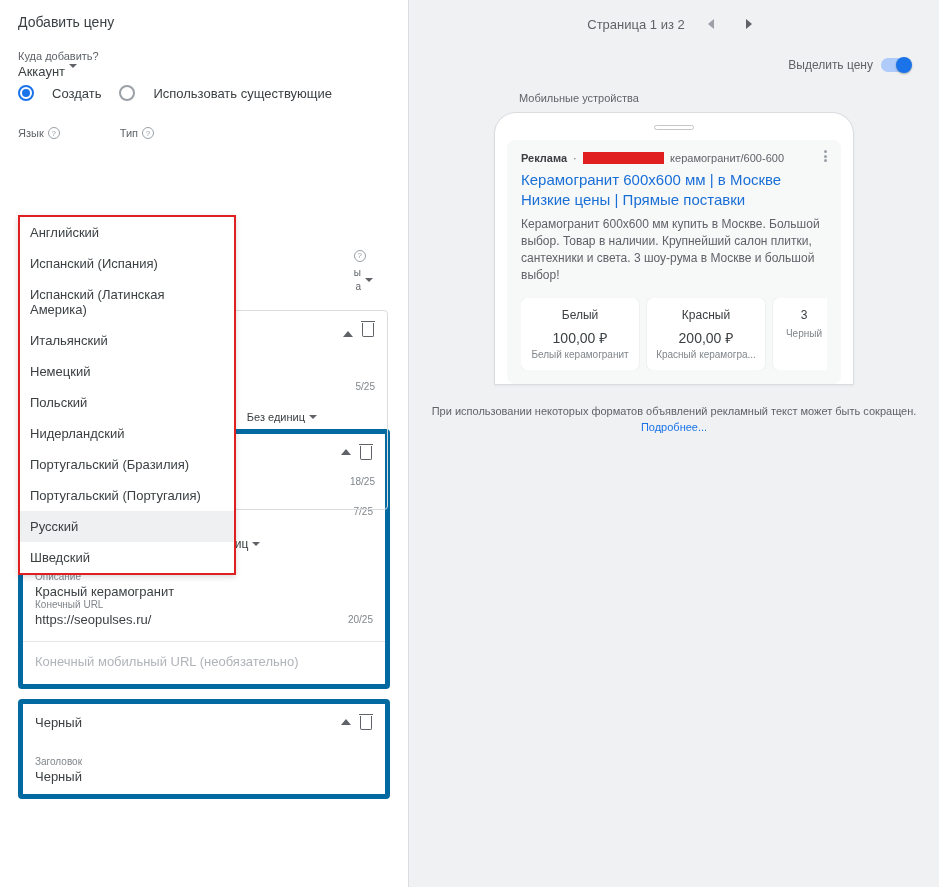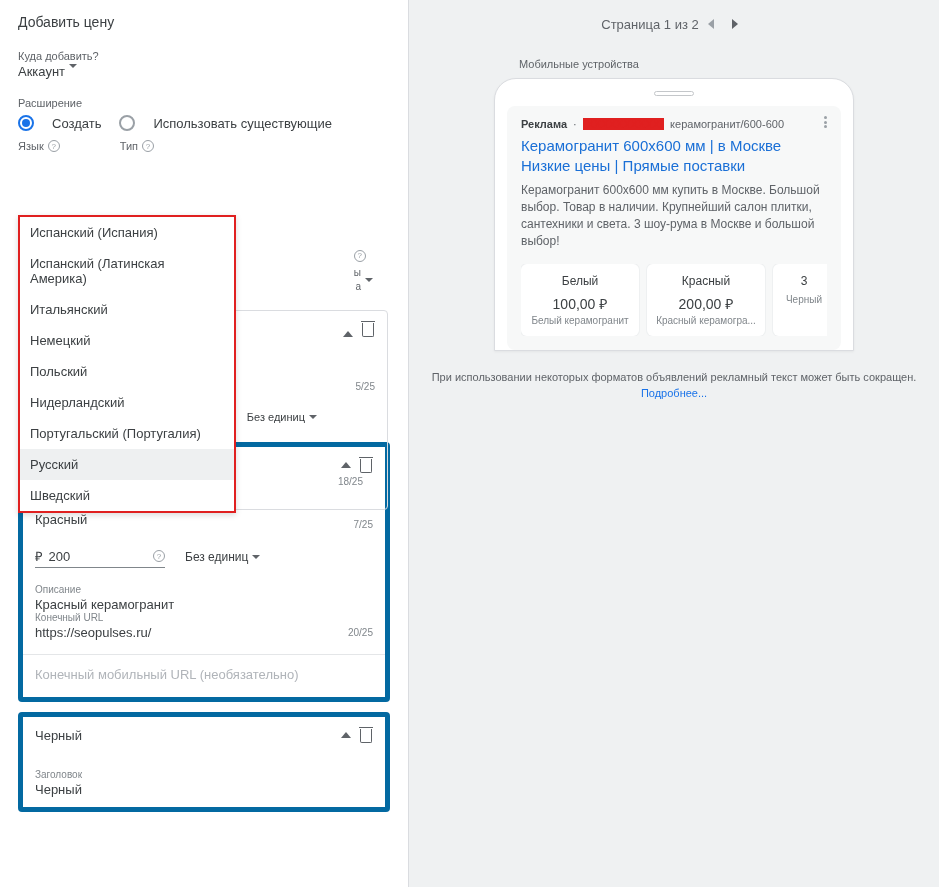--- a/index.html
+++ b/index.html
@@ -9,21 +9,21 @@
   .lp-body{flex:1;overflow:hidden;padding:0 18px 18px;position:relative}
   .field-label{font-size:11px;color:#5f6368;margin-top:10px}
   .account-sel{display:inline-flex;gap:4px;font-size:13px;color:#3c4043;margin-top:2px;cursor:pointer}
   .caret-down{border-left:4px solid transparent;border-right:4px solid transparent;border-top:4px solid #5f6368}
   .ext-label{font-size:11px;color:#5f6368;margin-top:18px}
   .radio-row{display:flex;gap:18px;margin-top:6px;align-items:center}
   .radio{display:flex;align-items:center;gap:18px;font-size:13px;color:#3c4043;cursor:pointer}
   .radio-outer{width:16px;height:16px;border:2px solid #9aa0a6;border-radius:50%;display:flex;align-items:center;justify-content:center}
   .radio-outer.checked{border-color:#1a73e8}
   .radio-inner{width:8px;height:8px;border-radius:50%;background:#1a73e8}
-  .lang-type-row{display:flex;gap:60px;margin-top:9px}
+  .lang-type-row{display:flex;gap:60px;margin-top:26px}
   .lt-item{display:flex;align-items:center;gap:4px;font-size:11px;color:#5f6368}
   .help{width:12px;height:12px;border:1px solid #9aa0a6;border-radius:50%;font-size:8px;color:#9aa0a6;display:flex;align-items:center;justify-content:center}
   .rhs-stub{position:absolute;right:35px;top:210px;font-size:10px;color:#5f6368;text-align:right;line-height:14px}
   .card{border:5px solid #0369a1;border-radius:4px;margin-top:10px;padding:10px 12px;position:relative}
   .card-head{display:flex;align-items:center;justify-content:space-between;font-size:13px}
   .card-icons{display:flex;gap:8px;align-items:center}
   .chev-up{border-left:5px solid transparent;border-right:5px solid transparent;border-bottom:6px solid #5f6368;cursor:pointer}
   .trash{width:14px;height:16px;position:relative;cursor:pointer}
   .trash::before{content:"";position:absolute;top:2px;left:1px;right:1px;bottom:0;border:1.5px solid #5f6368;border-top:none;border-radius:0 0 2px 2px}
   .trash::after{content:"";position:absolute;top:0;left:0;right:0;height:2px;border-top:1.5px solid #5f6368}
@@ -36,23 +36,23 @@
   .url-input{border:none;border-bottom:1px solid transparent;font-size:13px;padding:4px 0;width:100%;outline:none}
   .url-input::placeholder{color:#b0b4b9}
   .divider{height:1px;background:#e4e6e8;margin:14px -12px 8px}
   .lang-dropdown{position:absolute;left:18px;top:175px;width:218px;background:#fff;border:2px solid #e02020;z-index:10;box-shadow:0 2px 6px rgba(0,0,0,.15)}
   .lang-item{padding:8px 10px;font-size:13px;cursor:pointer}
   .lang-item.selected{background:#eef0f1}
   .shadow-card{border:1px solid #dadce0;border-radius:4px;margin-top:10px;height:200px;position:absolute;left:18px;right:20px;top:260px;z-index:1}
   .shadow-head{display:flex;justify-content:flex-end;gap:8px;padding:10px 12px}
   .shadow-counter{position:absolute;right:12px;top:70px;font-size:10px;color:#80868b}
   .shadow-unit{position:absolute;right:70px;top:100px;display:flex;align-items:center;gap:4px;font-size:11px}
-  .shadow-counter2{position:absolute;right:24px;top:165px;font-size:10px;color:#80868b}
+  .shadow-counter2{position:absolute;right:12px;top:165px;font-size:10px;color:#80868b}
   .right-panel{flex:1;display:flex;flex-direction:column}
-  .rp-header{height:48px;display:flex;align-items:center;justify-content:center;font-size:13px;color:#5f6368}
+  .rp-header{height:48px;display:flex;align-items:center;justify-content:center;gap:14px;font-size:13px;color:#5f6368}
   .arrow-btn{width:24px;height:24px;display:flex;align-items:center;justify-content:center;cursor:pointer;color:#5f6368}
   .chev-l{border-top:5px solid transparent;border-bottom:5px solid transparent;border-right:6px solid #9aa0a6}
   .chev-r{border-top:5px solid transparent;border-bottom:5px solid transparent;border-left:6px solid #5f6368}
   .highlight-row{display:flex;justify-content:flex-end;align-items:center;gap:8px;padding:10px 28px;font-size:12px;color:#5f6368}
   .toggle{width:30px;height:14px;background:#aecbfa;border-radius:7px;position:relative;cursor:pointer}
   .toggle-knob{width:16px;height:16px;background:#1a73e8;border-radius:50%;position:absolute;right:-1px;top:-1px;box-shadow:0 1px 2px rgba(0,0,0,.3)}
   .preview-label{font-size:11px;color:#5f6368;margin:10px 0 8px 110px}
   .phone{width:360px;margin:0 auto;background:#fff;border:1px solid #dadce0;border-radius:22px 22px 0 0;padding:12px 12px 0;box-shadow:0 1px 3px rgba(0,0,0,.05)}
   .phone-notch{width:40px;height:5px;border:1px solid #c4c7ca;border-radius:3px;margin:0 auto 10px}
   .ad-card{background:#f7f8f8;border-radius:8px;padding:12px 14px 14px;position:relative}
@@ -80,21 +80,20 @@
 
 <div class="left-panel">
   <div class="lp-header">Добавить цену</div>
   <div class="lp-body">
     <div class="field-label">Куда добавить?</div>
     <div class="account-sel">
       <span>Аккаунт</span>
       <span class="caret-down"></span>
     </div>
 
-    <div class="ext-label">Расширение</div>
     <div class="radio-row">
       <div class="radio">
         <span class="radio-outer checked">
             <span class="radio-inner"></span>
           </span>
         <span>Создать</span>
       </div>
       <div class="radio">
         <span class="radio-outer"></span>
         <span>Использовать существующие</span>
@@ -107,26 +106,28 @@
         <span class="help">?</span>
       </div>
       <div class="lt-item">
         <span>Тип</span>
         <span class="help">?</span>
       </div>
     </div>
 
     
     <div class="lang-dropdown" id="lang-dd">
+        <div class="lang-item">Английский</div>
         <div class="lang-item">Испанский (Испания)</div>
         <div class="lang-item">Испанский (Латинская Америка)</div>
         <div class="lang-item">Итальянский</div>
         <div class="lang-item">Немецкий</div>
         <div class="lang-item">Польский</div>
         <div class="lang-item">Нидерландский</div>
+        <div class="lang-item">Португальский (Бразилия)</div>
         <div class="lang-item">Португальский (Португалия)</div>
         <div class="lang-item selected">Русский</div>
         <div class="lang-item">Шведский</div>
       </div>
 
     
     <div class="shadow-card">
       <div class="shadow-head">
         <span class="chev-up"></span>
         <span class="trash"></span>
@@ -206,20 +207,26 @@
 <div class="right-panel">
   <div class="rp-header">
     <span>Страница 1 из 2</span>
     <span class="arrow-btn">
         <span class="chev-l"></span>
       </span>
     <span class="arrow-btn">
         <span class="chev-r"></span>
       </span>
   </div>
+  <div class="highlight-row">
+    <span>Выделить цену</span>
+    <span class="toggle">
+        <span class="toggle-knob"></span>
+      </span>
+  </div>
   <div class="preview-label">Мобильные устройства</div>
 
   <div class="phone">
     <div class="phone-notch"></div>
     <div class="ad-card">
       <div class="ad-menu">
           <span></span>
           <span></span>
           <span></span>
         </div>

